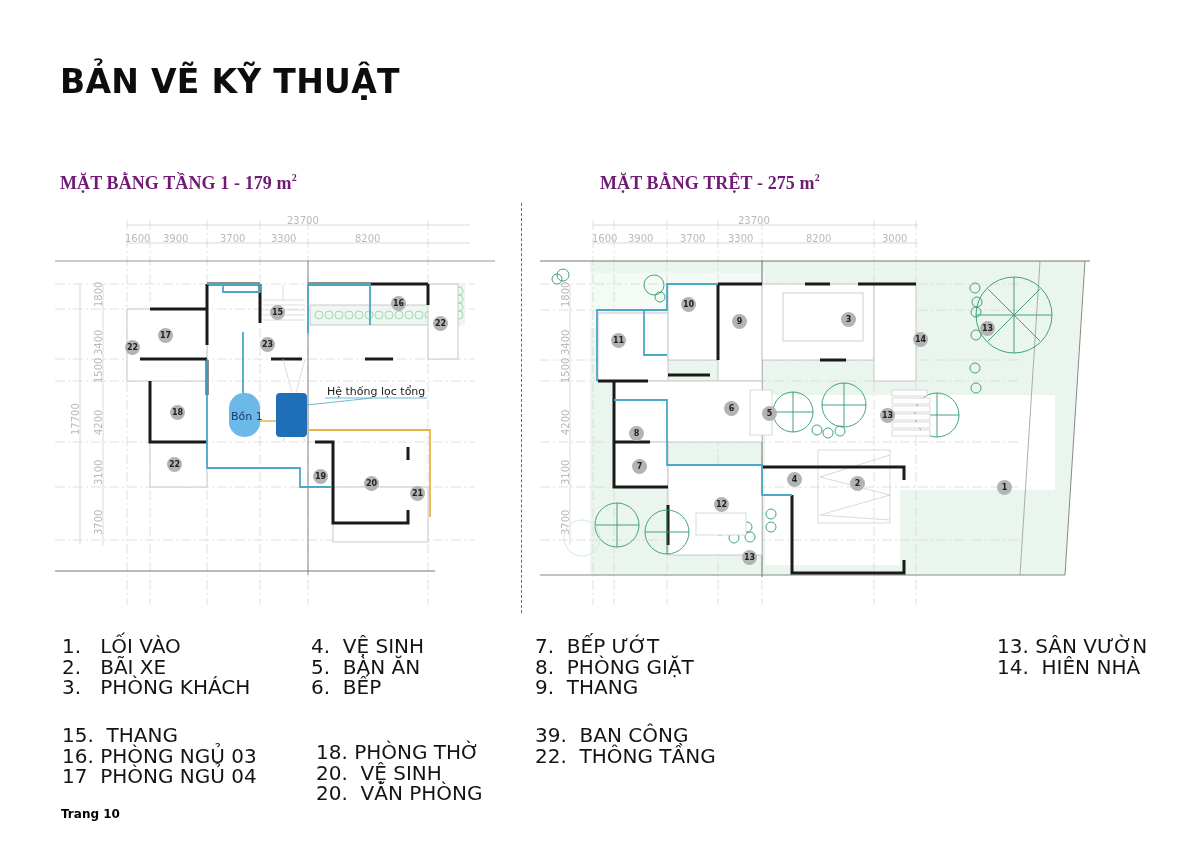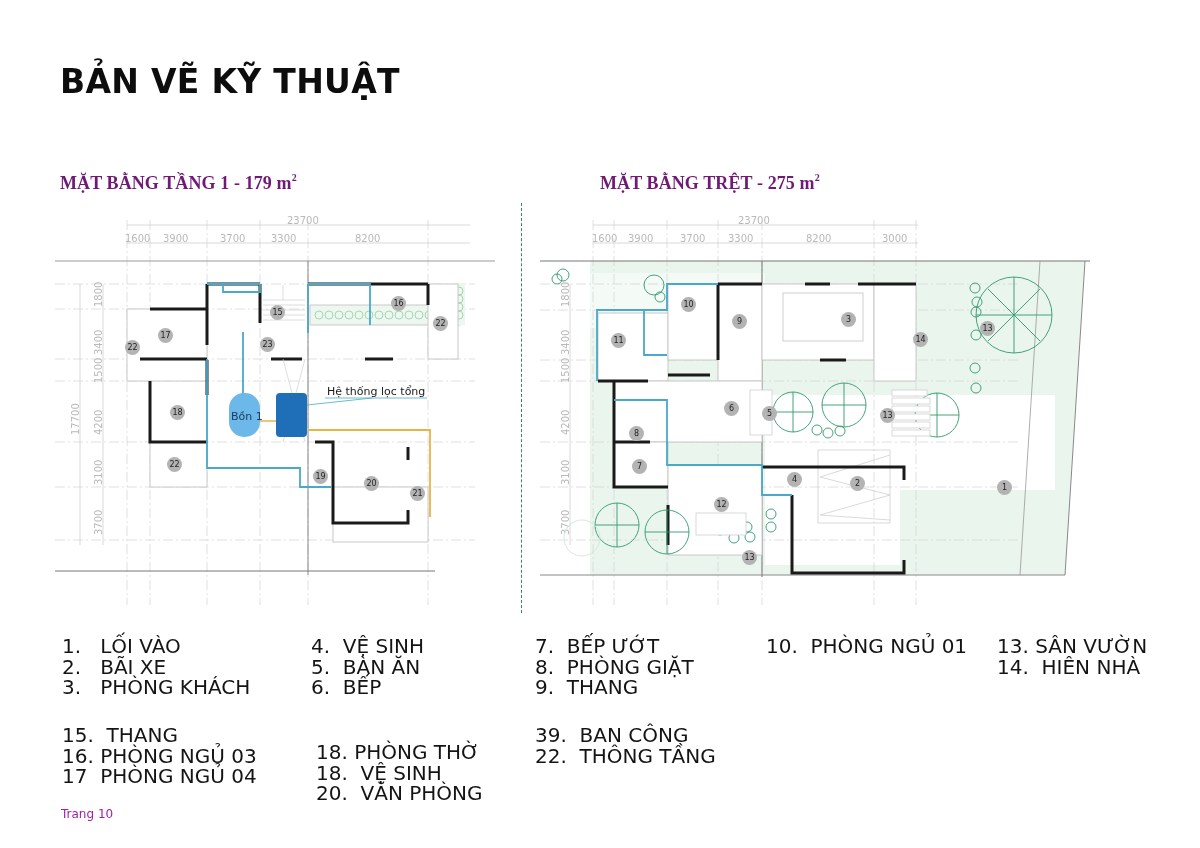--- a/index.html
+++ b/index.html
@@ -27,37 +27,38 @@
 
   .plan { position: absolute; }
   #plan-left { left: 55px; top: 205px; width: 460px; height: 400px; }
   #plan-right { left: 530px; top: 205px; width: 560px; height: 400px; }
   .plan svg { position: absolute; left: 0; top: 0; }
 
   .dim { font-size: 10px; fill: #b9b9b9; font-family: "DejaVu Sans", sans-serif; }
 
   .badge {
     position: absolute; width: 15px; height: 15px; border-radius: 50%;
-    background: #b3b3b3; color: #222; font-size: 8px; font-weight: 400;
+    background: #b3b3b3; color: #222; font-size: 8px; font-weight: 700;
     display: flex; align-items: center; justify-content: center;
     font-family: "DejaVu Sans", sans-serif;
   }
   .tank-label {
     position: absolute; font-size: 11px; color: #1b3d66; font-family: "DejaVu Sans", sans-serif;
   }
   .filter-label {
     position: absolute; font-size: 11px; color: #1a1a1a; font-family: "DejaVu Sans", sans-serif; white-space: nowrap;
   }
 
   .legend { position: absolute; font-size: 20px; line-height: 20.5px; color: #141414; font-family: "DejaVu Sans", sans-serif; white-space: nowrap; }
   .legend div { white-space: pre; }
 
   .footer-page {
-    position: absolute; left: 61px; top: 807px; font-size: 12px; color: #a21caf;
+    position: absolute; left: 61px; top: 807px; font-size: 12px; color: #000000;
     font-family: "DejaVu Sans", sans-serif;
+    font-weight: bold;
   }
 </style>
 </head>
 <body>
 
 <div class="page-title">BẢN VẼ KỸ THUẬT</div>
 
 <div class="plan-title" id="plan-title-left"><span>MẶT BẰNG TẦNG 1 - 179 m</span><sup>2</sup></div>
 <div class="plan-title" id="plan-title-right"><span>MẶT BẰNG TRỆT - 275 m</span><sup>2</sup></div>
 
@@ -379,34 +380,33 @@
   <div>4.  VỆ SINH</div>
   <div>5.  BÀN ĂN</div>
   <div>6.  BẾP</div>
 </div>
 <div class="legend" style="left:535px;top:636px;">
   <div>7.  BẾP ƯỚT</div>
   <div>8.  PHÒNG GIẶT</div>
   <div>9.  THANG</div>
 </div>
 <div class="legend" style="left:766px;top:636px;">
-  <div>10.  PHÒNG NGỦ 01</div>
 </div>
 <div class="legend" style="left:997px;top:636px;">
   <div>13. SÂN VƯỜN</div>
   <div>14.  HIÊN NHÀ</div>
 </div>
 <div class="legend" style="left:62px;top:725px;">
   <div>15.  THANG</div>
   <div>16. PHÒNG NGỦ 03</div>
   <div>17  PHÒNG NGỦ 04</div>
 </div>
 <div class="legend" style="left:304px;top:742px;margin-left:12px;">
   <div>18. PHÒNG THỜ</div>
-  <div>18.  VỆ SINH</div>
+  <div>20.  VỆ SINH</div>
   <div>20.  VĂN PHÒNG</div>
 </div>
 <div class="legend" style="left:535px;top:725px;">
   <div>39.  BAN CÔNG</div>
   <div>22.  THÔNG TẦNG</div>
 </div>
 
 <div class="footer-page">Trang 10</div>
 
 </body></html>

